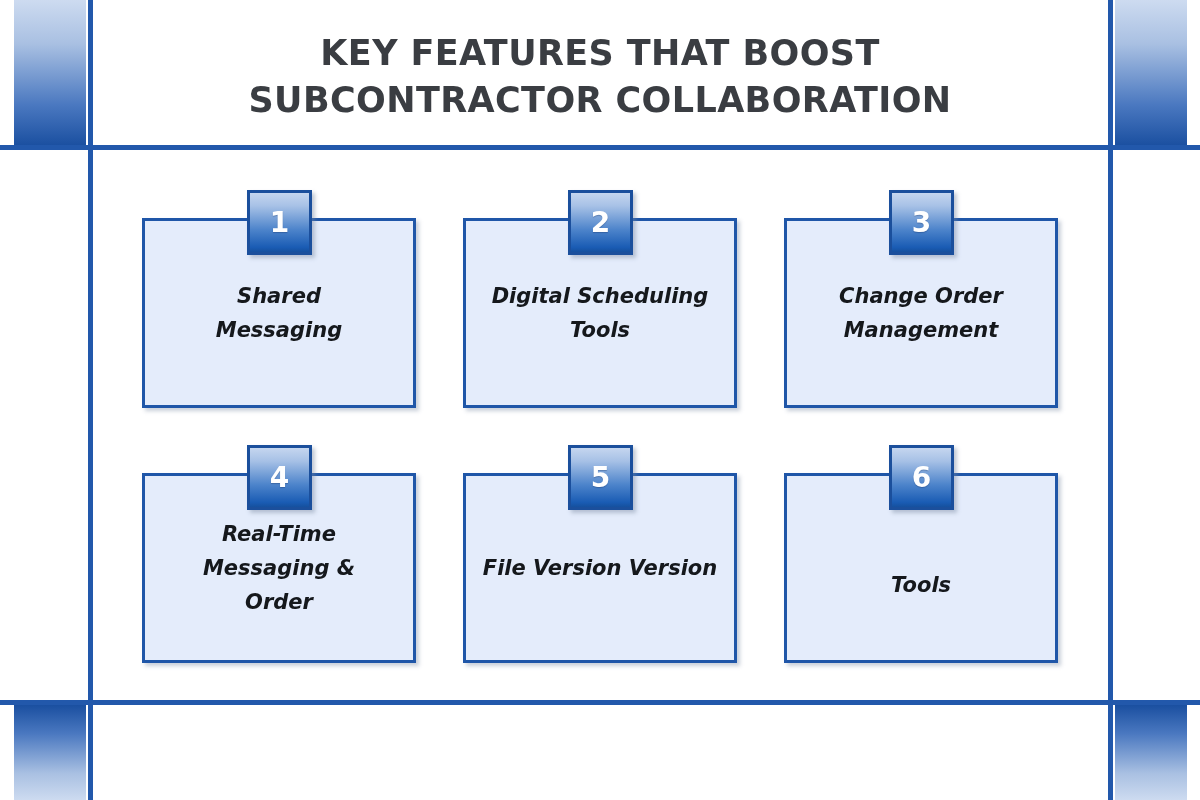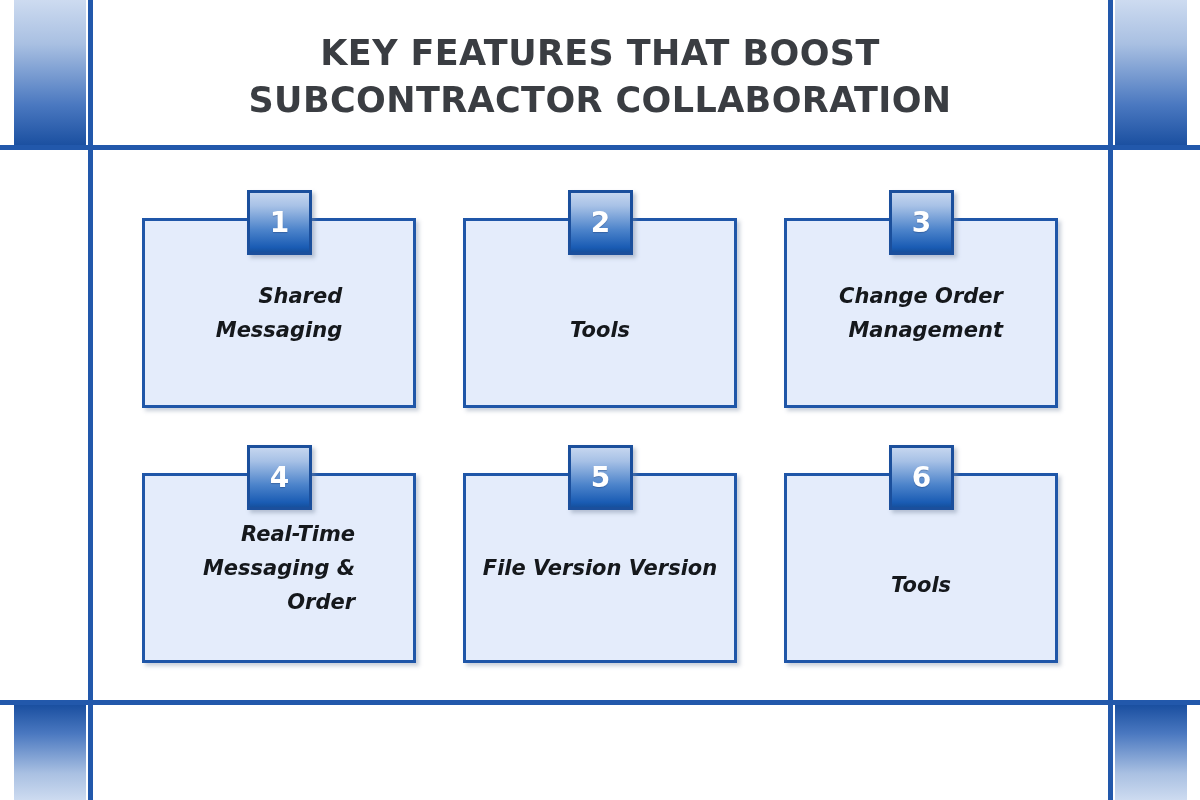--- a/index.html
+++ b/index.html
@@ -121,21 +121,21 @@
     box-sizing: border-box;
     background: #e4ecfb;
     border: 3px solid #1f56a8;
     box-shadow: 3px 3px 4px rgba(120,135,160,0.40);
     display: flex;
     align-items: center;
     justify-content: center;
   }
 
   .card-label {
-    text-align: right;
+    text-align: center;
     color: #15181c;
     font-family: "DejaVu Sans", sans-serif;
     font-weight: bold;
     font-style: italic;
     font-size: 21px;
     line-height: 34px;
     padding: 0 14px;
   }
 
   .badge {
@@ -197,21 +197,21 @@
           </div>
         </div>
       </div>
 
       <div class="cell c2">
         <div class="badge">
           <span class="badge-num">2</span>
         </div>
         <div class="card">
           <div class="card-label">
-            <br>
+            <span>Digital Scheduling</span><br>
             <span>Tools</span>
           </div>
         </div>
       </div>
 
       <div class="cell c3">
         <div class="badge">
           <span class="badge-num">3</span>
         </div>
         <div class="card">

